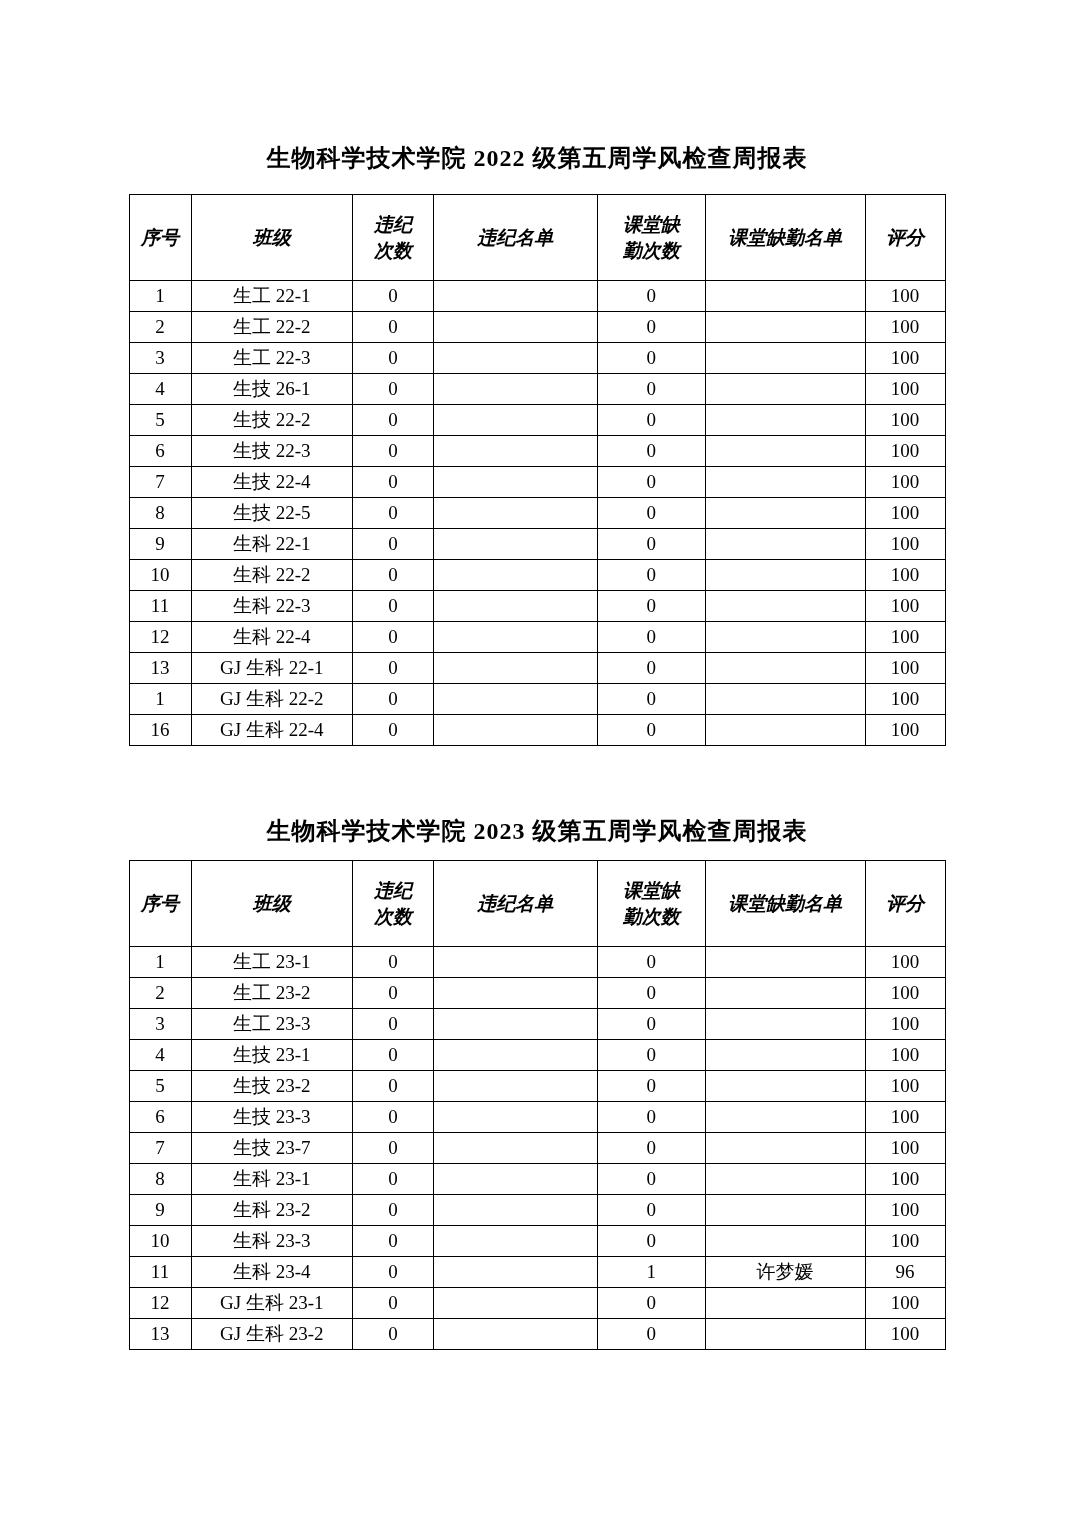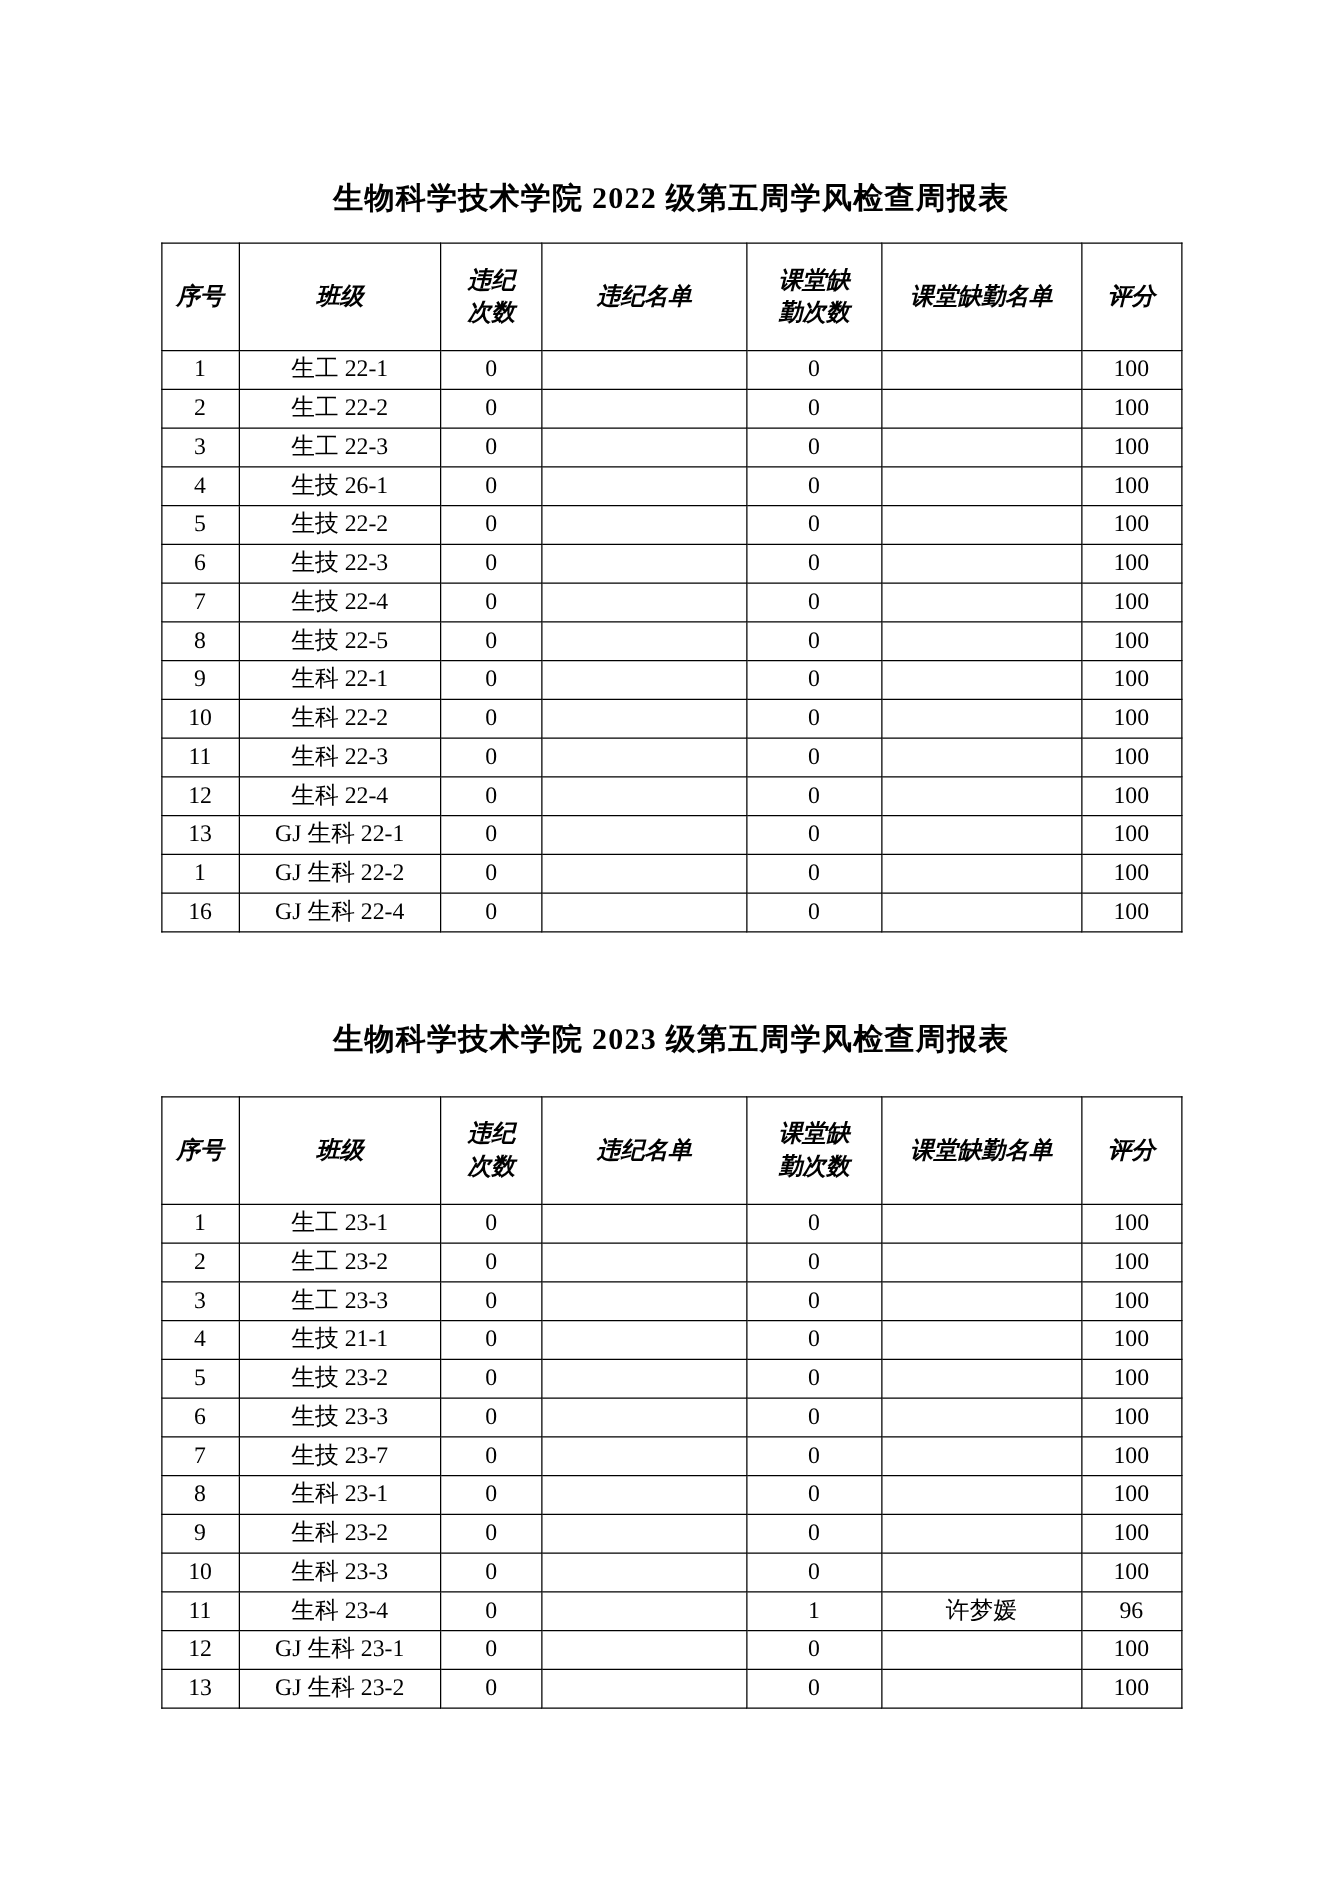--- a/index.html
+++ b/index.html
@@ -20,21 +20,21 @@
   .doc-title {
     text-align: center;
     font-size: 24px;
     font-weight: bold;
     letter-spacing: 1px;
     color: #000000;
     margin-bottom: 20px;
   }
   .doc-title.second {
     margin-top: 69px;
-    margin-bottom: 30px;
+    margin-bottom: 13px;
   }
   table.report {
     width: 817px;
     margin: 0 auto;
     border-collapse: collapse;
     table-layout: fixed;
   }
   table.report col.c0 { width: 7.6%; }
   table.report col.c1 { width: 19.8%; }
   table.report col.c2 { width: 9.9%; }
@@ -275,21 +275,21 @@
           <td>3</td>
           <td>生工 23-3</td>
           <td>0</td>
           <td></td>
           <td>0</td>
           <td></td>
           <td>100</td>
         </tr>
         <tr>
           <td>4</td>
-          <td>生技 21-1</td>
+          <td>生技 23-1</td>
           <td>0</td>
           <td></td>
           <td>0</td>
           <td></td>
           <td>100</td>
         </tr>
         <tr>
           <td>5</td>
           <td>生技 23-2</td>
           <td>0</td>

